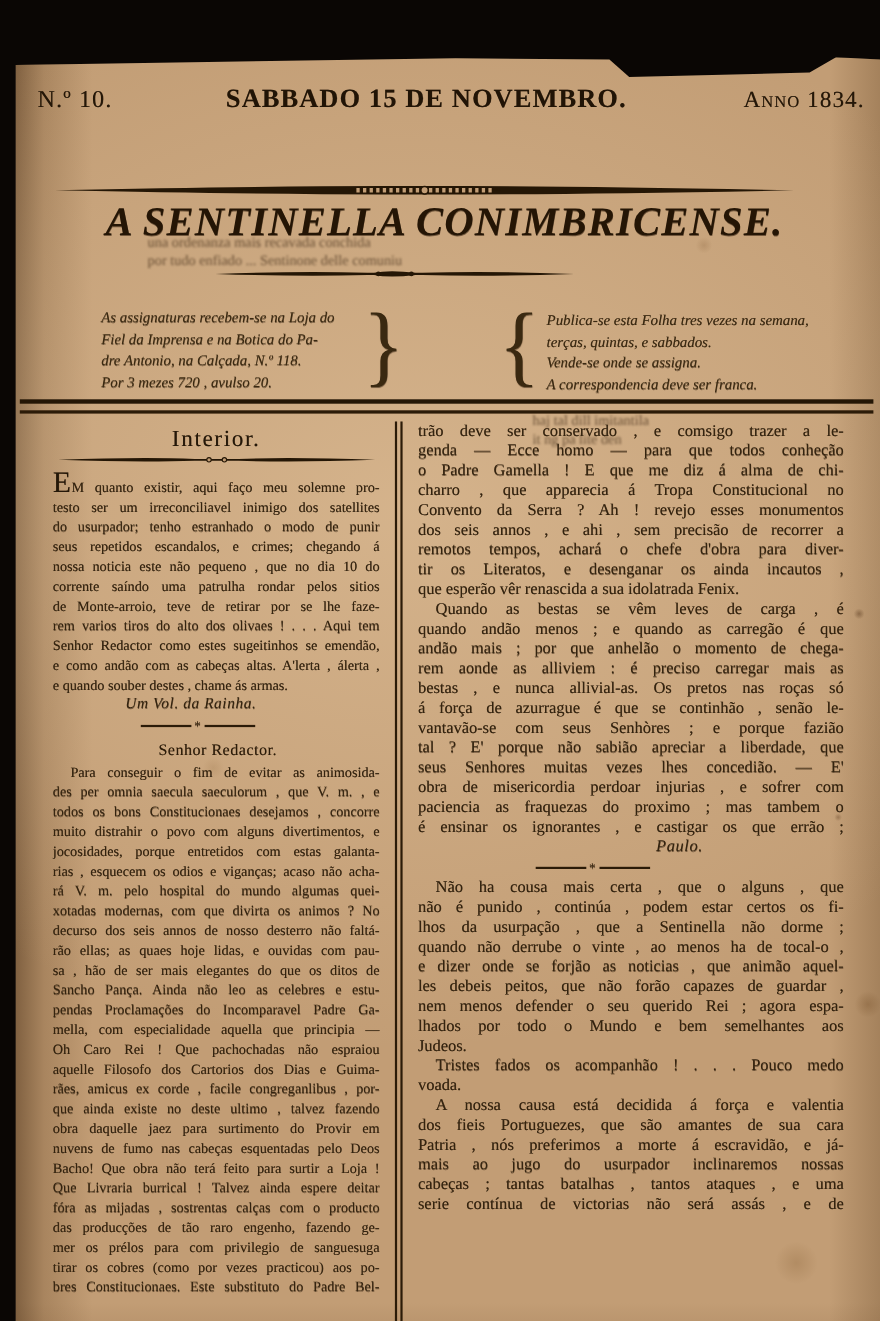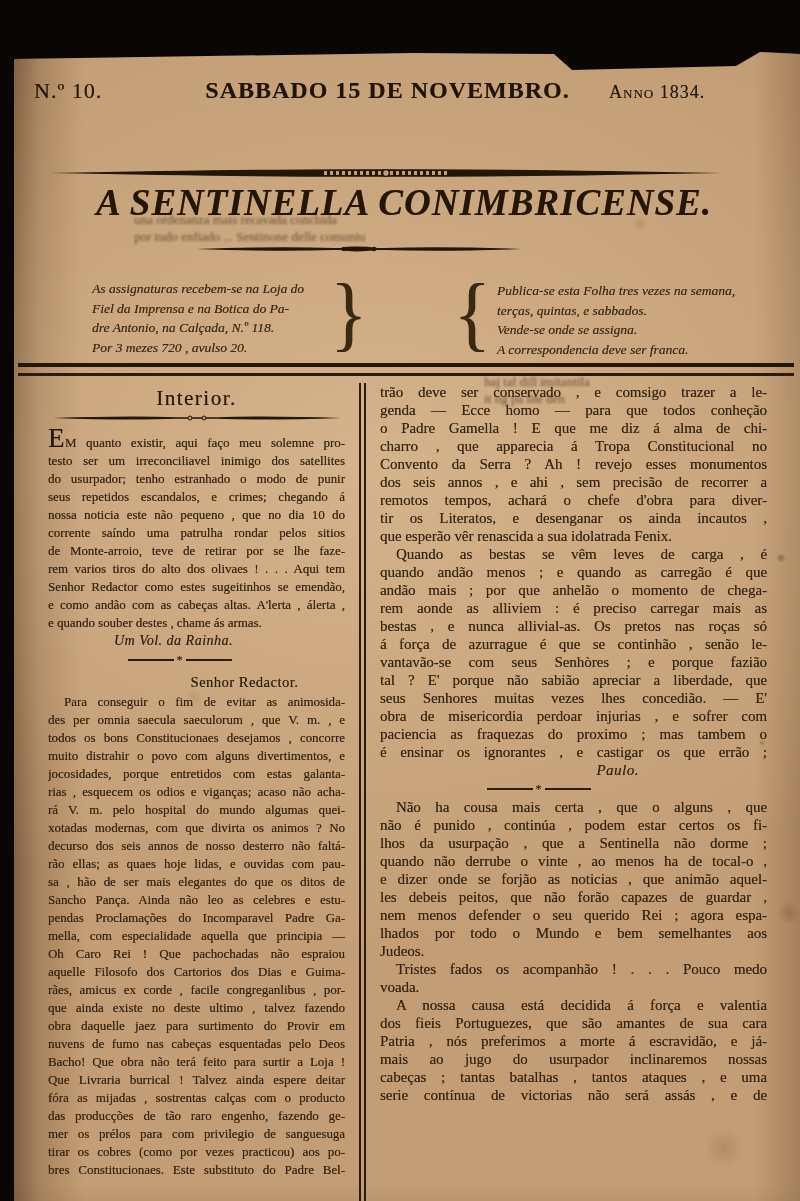--- a/index.html
+++ b/index.html
@@ -24,21 +24,21 @@
       #c29d75;
     clip-path: polygon(0px 16px, 400px 10px, 540px 11px, 558px 27px, 722px 23px, 746px 9px, 786px 11px, 786px 1187px, 420px 1191px, 0px 1186px);
     color:#33230f;
   }
   .ink{ text-shadow:0.2px 0.3px 0.6px rgba(43,26,10,.55);margin-top:43px; }
 
   
   .head-row{position:absolute;left:20px;right:14px;top:34px;display:flex;align-items:baseline;}
   .issue-no{width:150px;font-size:22px;letter-spacing:1px;color:#241708;}
   .head-date{flex:1;text-align:center;font-weight:bold;font-size:24px;letter-spacing:1px;color:#211406;}
-  .head-year{width:195px;text-align:left;font-size:18px;font-variant:small-caps;letter-spacing:1px;color:#241708;padding-left:18px;box-sizing:border-box;font-family:Liberation Serif, serif;}
+  .head-year{width:195px;text-align:right;font-size:21px;font-variant:small-caps;letter-spacing:1px;color:#241708;padding-left:18px;box-sizing:border-box;font-family:Liberation Serif, serif;}
 
   .orn1{position:absolute;left:34px;top:122px;}
   .title{
     position:absolute;left:0;right:6px;top:138px;text-align:center;
     font-style:italic;font-weight:bold;font-size:37px;letter-spacing:1px;
     color:#241505;white-space:nowrap;
   }
   .orn2{position:absolute;left:180px;top:200px;}
 
   
@@ -58,21 +58,21 @@
   .col-divider{width:7px;margin-left:14px;border-left:2px solid #2b1b08;border-right:2px solid #2b1b08;box-sizing:border-box;height:820px;}
   .col-right{flex:1;margin-left:14px;font-size:14.9px;line-height:18px;}
 
   .jlines{white-space:pre-line;text-align:justify;text-align-last:justify;}
   .tail{white-space:pre-line;text-align:left;}
   .fline{text-align:justify;text-align-last:justify;}
   .fline.ind{text-indent:16px;}
 
   .interior-heading{font-size:21px;letter-spacing:1.5px;text-align:center;color:#241708;margin:6px 0 6px 0;}
   .col-rule{display:block;margin:0 auto 10px auto;}
-  .letter-heading{font-size:14.5px;letter-spacing:.5px;margin:4px 0 2px 96px;color:#2b1b08;text-align:center;}
+  .letter-heading{font-size:14.5px;letter-spacing:.5px;margin:4px 0 2px 96px;color:#2b1b08;}
 
   .sig-left{font-style:italic;font-size:14px;letter-spacing:.5px;text-align:center;padding-right:46px;}
   .sig-right{font-style:italic;font-size:15px;letter-spacing:.5px;text-align:right;padding-right:128px;}
 
   .dropcap{font-size:27px;line-height:10px;letter-spacing:.5px;color:#241708;}
 
   .sep{display:flex;align-items:center;justify-content:center;height:19px;}
   .sep .bar{width:46px;height:2px;background:#2b1b08;}
   .sep .star{font-size:12px;line-height:10px;padding:0 3px;color:#2b1b08;}
   .sep.left-col{margin-right:34px;}

